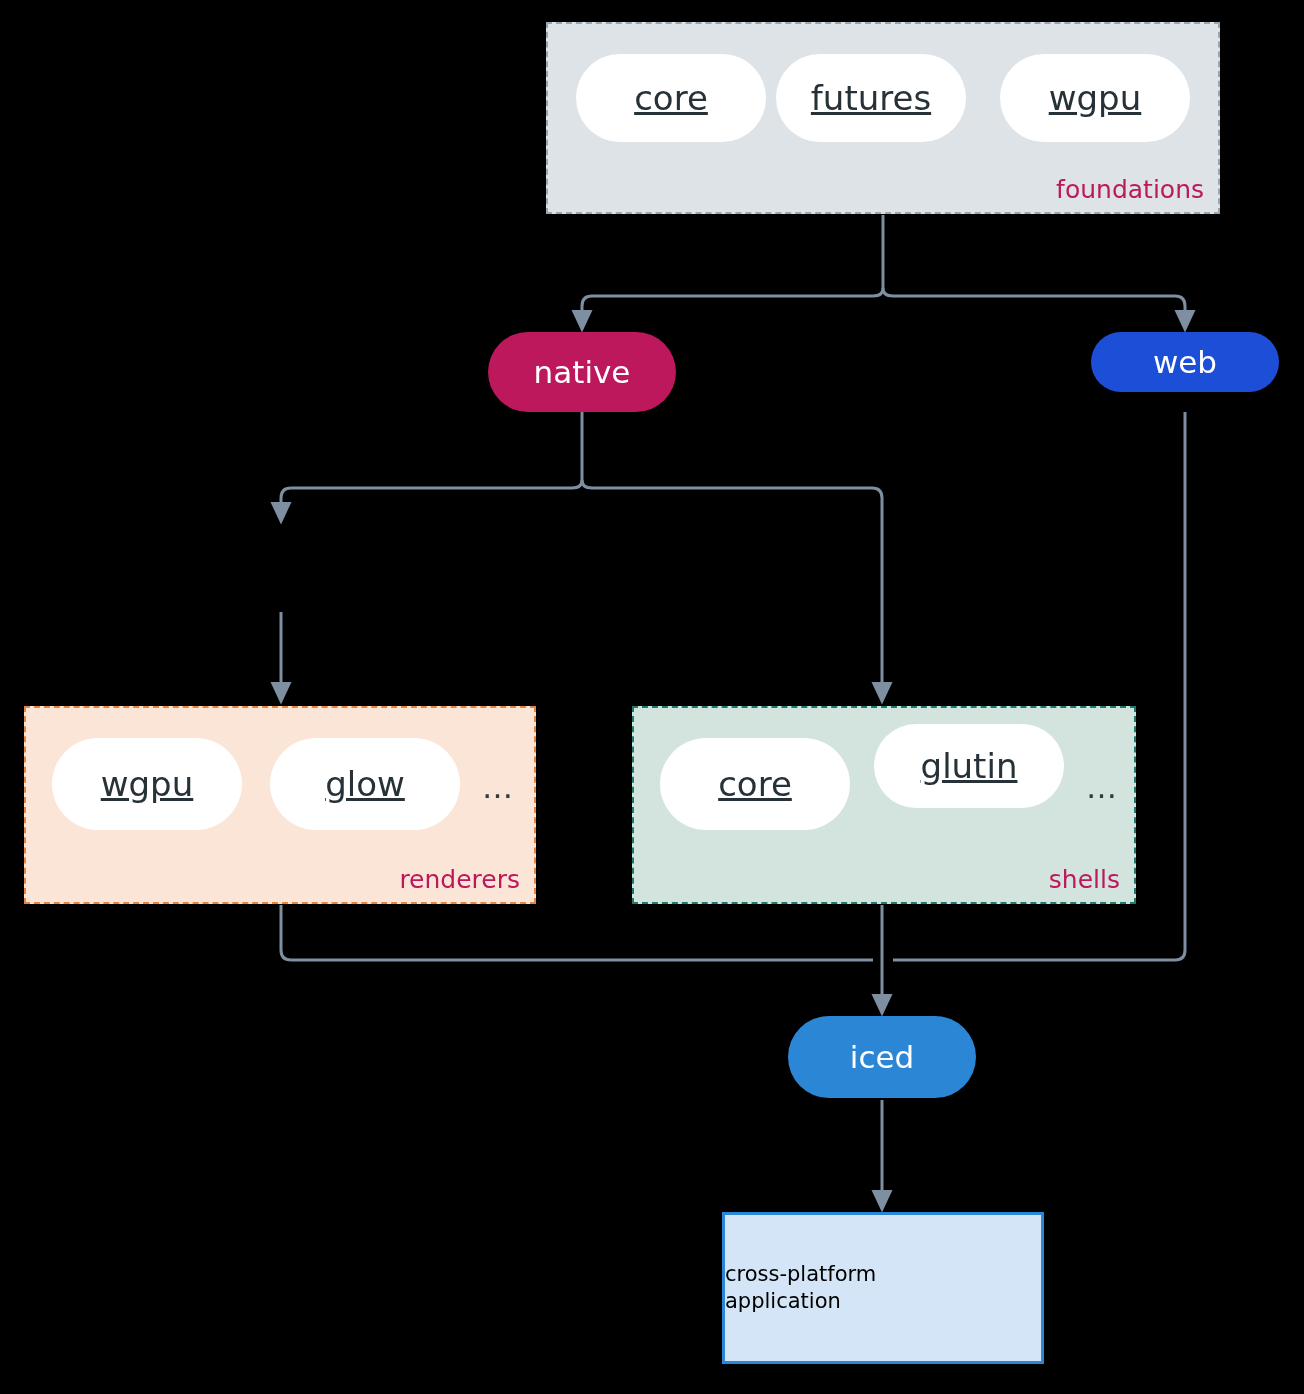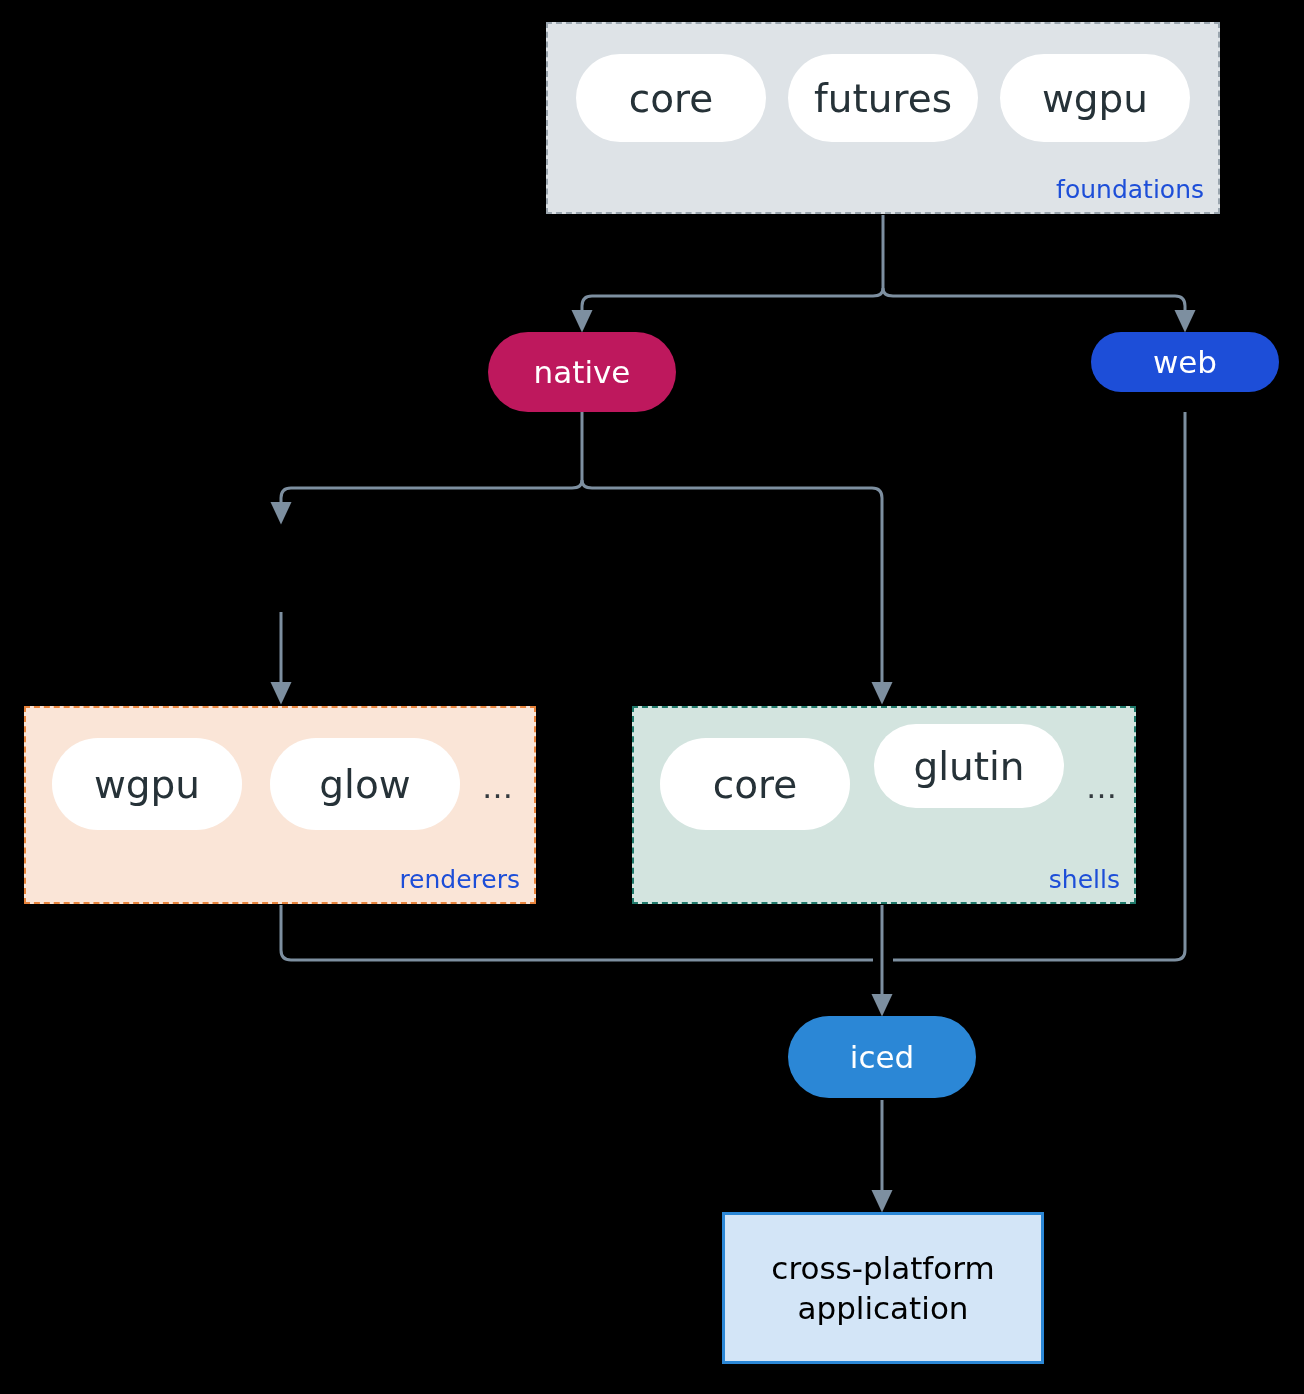--- a/index.html
+++ b/index.html
@@ -25,35 +25,36 @@
   }
   .cluster {
     position: absolute;
     box-sizing: border-box;
   }
   .cluster-label {
     position: absolute;
     right: 14px;
     bottom: 10px;
     font-size: 25px;
-    color: #1d4ed8;
+    color: #be185d;
     white-space: nowrap;
     line-height: 1;
   }
   .leaf {
     position: absolute;
     box-sizing: border-box;
     background: #ffffff;
     border-radius: 48px;
     display: flex;
     align-items: center;
     justify-content: center;
-    font-size: 39px;
+    font-size: 34px;
     color: #263238;
     white-space: nowrap;
+    text-decoration: underline;
   }
   .ellipsis {
     position: absolute;
     font-size: 31px;
     color: #333a3f;
     line-height: 1;
     letter-spacing: 1px;
   }
   .node {
     position: absolute;
@@ -64,23 +65,23 @@
     font-size: 31px;
     color: #ffffff;
     white-space: nowrap;
   }
   .stadium { border-radius: 60px; }
   .rect-node {
     position: absolute;
     box-sizing: border-box;
     display: flex;
     flex-direction: column;
-    align-items: center;
+    align-items: flex-start;
     justify-content: center;
-    font-size: 31px;
+    font-size: 21px;
     line-height: 1.3;
     white-space: nowrap;
   }
 </style>
 </head>
 <body>
 
 <div id="canvas">
 
   <svg class="edges" viewBox="0 0 1304 1394">
@@ -106,21 +107,21 @@
     <path d="M 882 960 L 882 1012" stroke="#7d8fa0" stroke-width="3" fill="none" marker-end="url(#ah)"></path>
 
     <path d="M 882 1100 L 882 1208" stroke="#7d8fa0" stroke-width="3" fill="none" marker-end="url(#ah)"></path>
   </svg>
 
   <div class="cluster" style="left:546px; top:22px; width:674px; height:192px;
               background:#dee3e7; border:2px dashed #9aa5ae;">
     <div class="leaf" style="left:28px; top:30px; width:190px; height:88px;">
       <span>core</span>
     </div>
-    <div class="leaf" style="left:240px; top:30px; width:190px; height:88px;">
+    <div class="leaf" style="left:228px; top:30px; width:190px; height:88px;">
       <span>futures</span>
     </div>
     <div class="leaf" style="left:452px; top:30px; width:190px; height:88px;">
       <span>wgpu</span>
     </div>
     <div class="cluster-label">foundations</div>
   </div>
 
   <div class="node stadium" style="left:488px; top:332px; width:188px; height:80px; background:#be185d;">
     <span>native</span>

